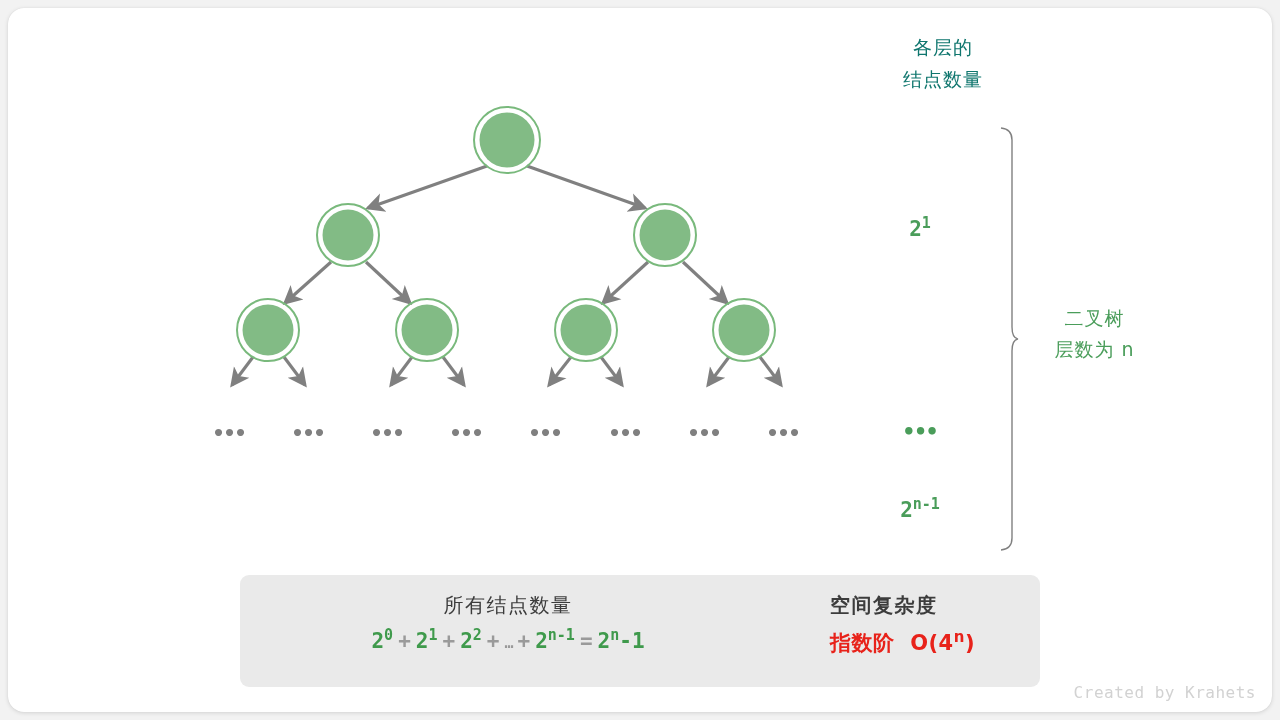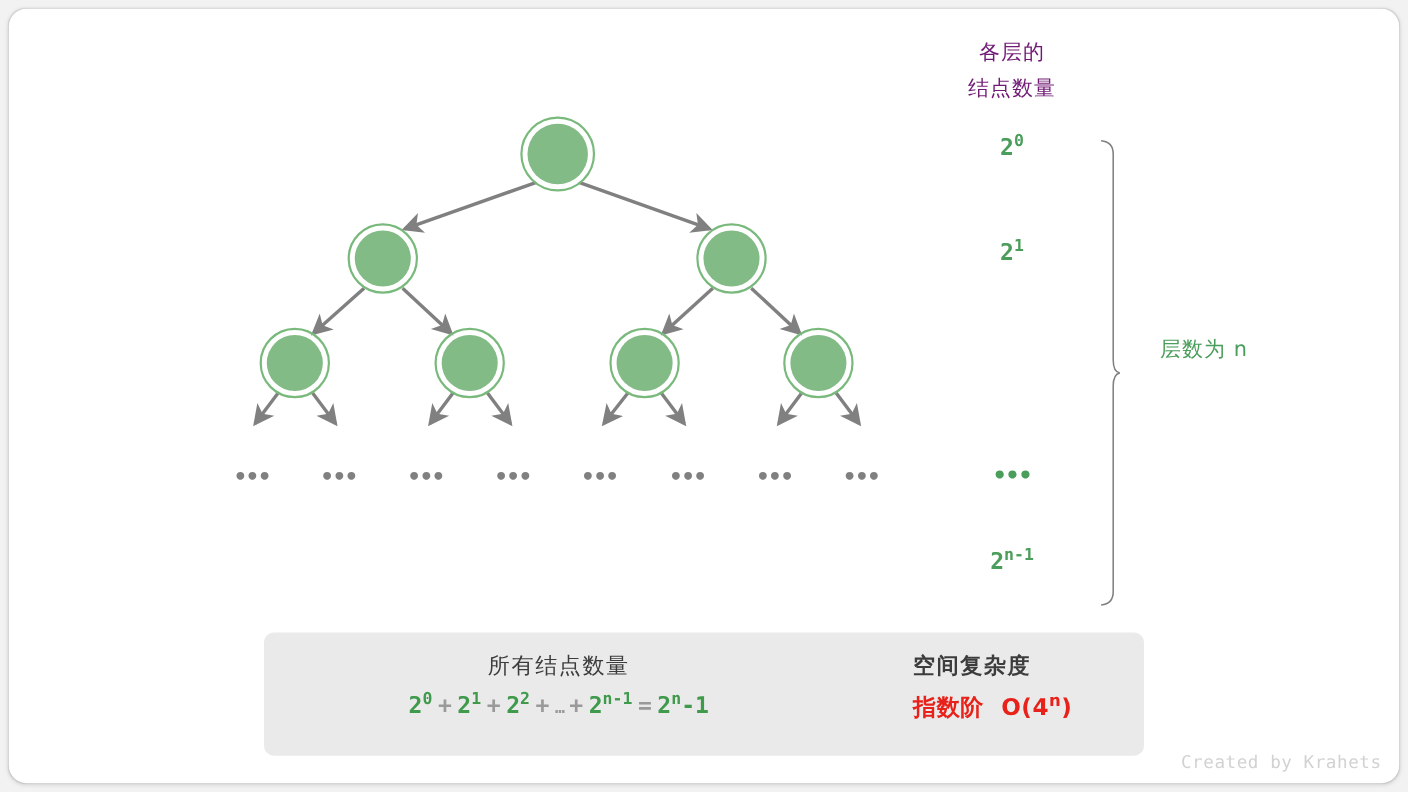--- a/index.html
+++ b/index.html
@@ -31,25 +31,25 @@
     left: 0;
     top: 0;
     width: 1280px;
     height: 720px;
     pointer-events: none;
   }
 
   
   .col-head {
     position: absolute;
-    left: 840px;
+    left: 863px;
     top: 33px;
     width: 160px;
     text-align: center;
-    color: #701a75;
+    color: #0f766e;
     font-size: 19px;
     line-height: 32px;
     letter-spacing: 1px;
     font-family: Liberation Mono, monospace;
   }
 
   
   .lvl-label {
     position: absolute;
     width: 160px;
@@ -248,32 +248,30 @@
     <g>
       <path d="M768,625 L795,625 L795,613 L821,634 L795,655 L795,643 L768,643 Z" fill="#c4c4c4"></path>
     </g>
   </svg>
 
   <div class="col-head">
     <div>各层的</div>
     <div>结点数量</div>
   </div>
 
-  <div class="lvl-label" style="top:122px">
-    <span>2</span><sup>0</sup>
-  </div>
   <div class="lvl-label" style="top:217px">
     <span>2</span><sup>1</sup>
   </div>
   <div class="lvl-dots" style="top:420px">•••</div>
   <div class="lvl-label" style="top:498px">
     <span>2</span><sup>n-1</sup>
   </div>
 
   <div class="brace-text">
+    <div>二叉树</div>
     <div>层数为 n</div>
   </div>
 
   <div class="tree-dots" style="left:229px; top:433px">•••</div>
   <div class="tree-dots" style="left:308px; top:433px">•••</div>
   <div class="tree-dots" style="left:387px; top:433px">•••</div>
   <div class="tree-dots" style="left:466px; top:433px">•••</div>
   <div class="tree-dots" style="left:545px; top:433px">•••</div>
   <div class="tree-dots" style="left:625px; top:433px">•••</div>
   <div class="tree-dots" style="left:704px; top:433px">•••</div>

